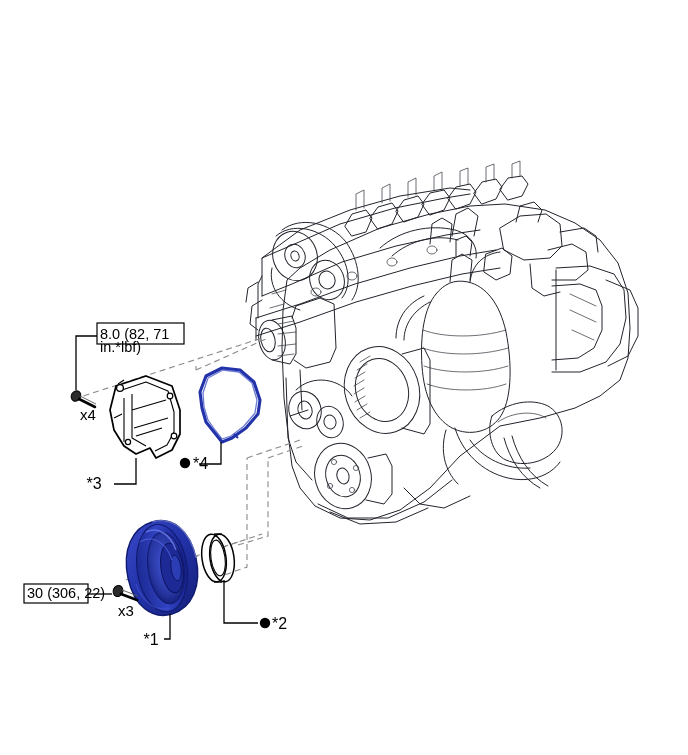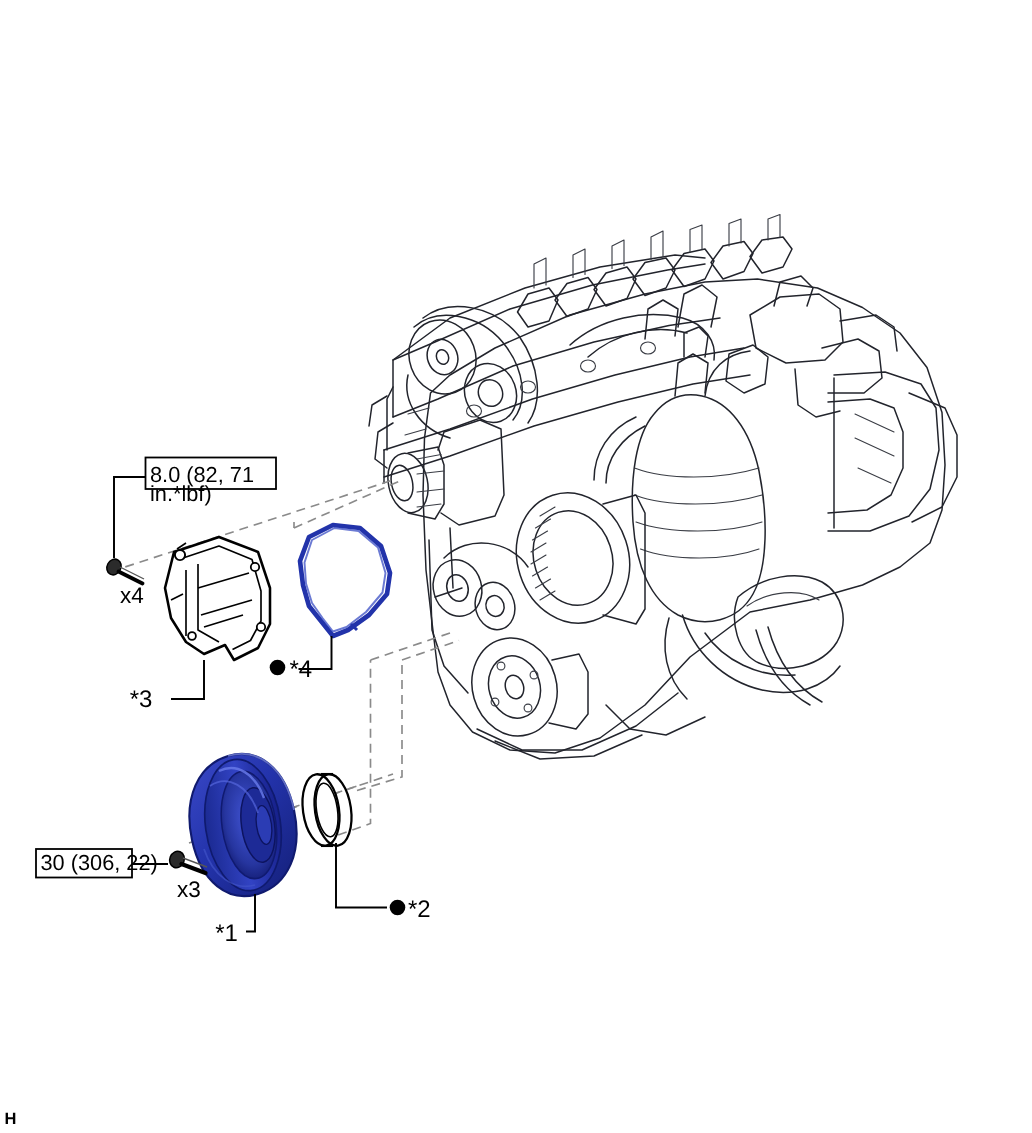--- a/index.html
+++ b/index.html
@@ -9,21 +9,21 @@
   }
   body {
     width: 688px;
     height: 755px;
     position: relative;
     font-family: "Liberation Sans", sans-serif;
     overflow: hidden;
   }
   #diagram-root {
     position: absolute;
-    left: 0; top: 0;
+    left: 0; top: 18px;
     width: 688px;
     height: 678px;
   }
   svg.figure {
     position: absolute;
     left: 0; top: 0;
     width: 688px;
     height: 755px;
   }
   .txt {

